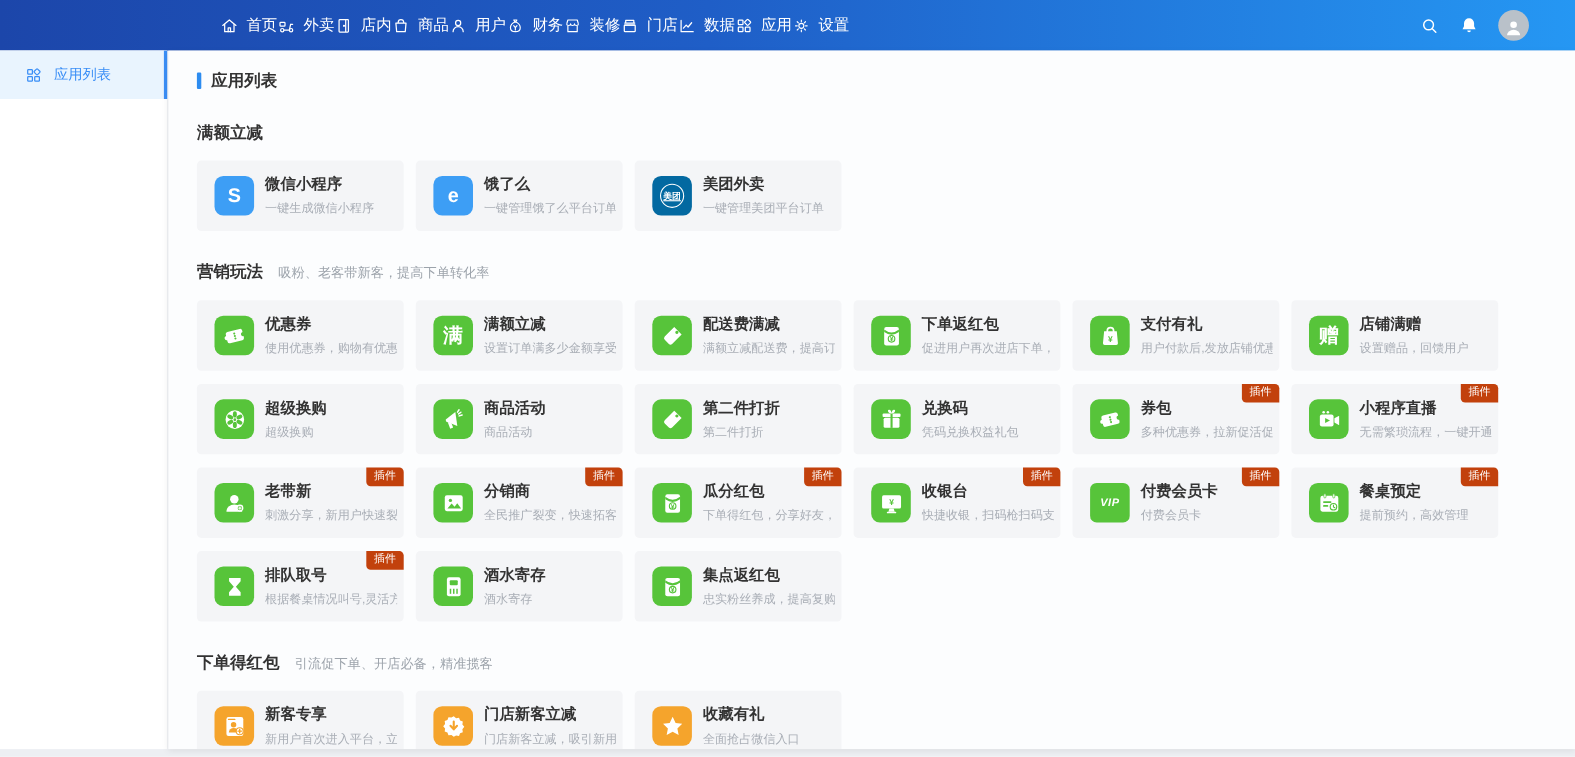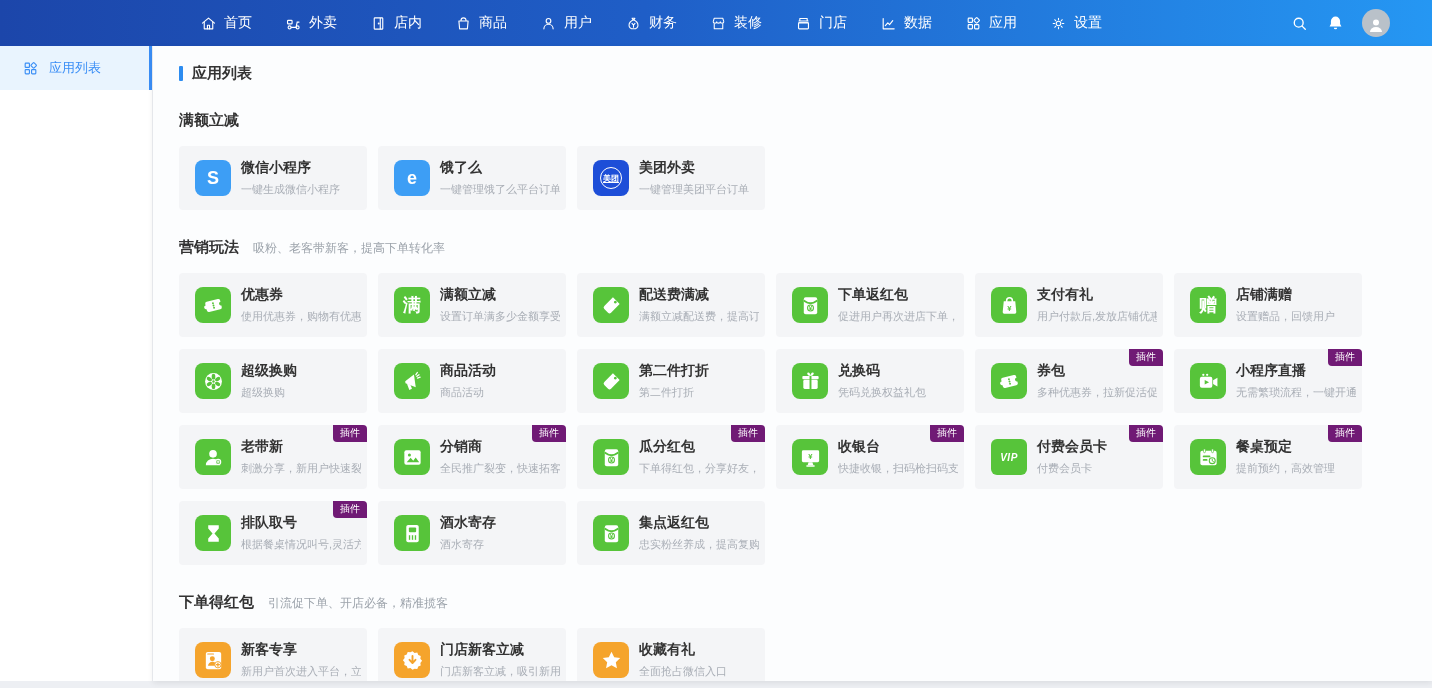--- a/index.html
+++ b/index.html
@@ -7,21 +7,21 @@
     width:1432px;height:688px;overflow:hidden;position:relative;
     background:#edeff3;
     font-family:"Liberation Sans","DejaVu Sans",sans-serif;
     -webkit-font-smoothing:antialiased;
   }
   
   .navbar{
     height:46px;display:flex;align-items:center;color:#fff;
     background:linear-gradient(90deg,#1c46aa 0%,#1f5ec7 45%,#2597f3 100%);
   }
-  .nav-items{display:flex;margin-left:200px;gap:33px}
+  .nav-items{display:flex;margin-left:200px;}
   .nav-item{display:flex;align-items:center;gap:7px;font-size:14px;cursor:pointer;white-space:nowrap}
   .i16{width:17px;height:17px;color:#fff;flex:none}
   .i16 *{vector-effect:non-scaling-stroke}
   .nav-right{margin-left:auto;display:flex;align-items:center;gap:17px;padding-right:42px}
   .i18{width:19px;height:19px;color:#fff}
   .avatar{width:28px;height:28px;border-radius:50%;background:#b9c1c9;display:flex;align-items:center;justify-content:center;overflow:hidden;cursor:pointer}
   .avatar svg{width:20px;height:20px;color:#fff;margin-top:3px}
   
   .sidebar{position:absolute;left:0;top:46px;width:152px;height:635px;background:#fff}
   .side-item{height:44px;display:flex;align-items:center;padding-left:22px;gap:10px;font-size:13px;color:#55606b;cursor:pointer}
@@ -49,21 +49,21 @@
     display:flex;align-items:center;justify-content:center;
   }
   .gicon{width:23px;height:23px;display:block}
   .glyph-1{font-size:18px;font-weight:bold;line-height:1}
   .glyph-vip{font-size:10px;font-weight:800;font-style:italic;letter-spacing:.5px}
   .glyph-circle{width:22px;height:22px;border:1.6px solid #fff;border-radius:50%;display:flex;align-items:center;justify-content:center;font-size:8px;font-weight:bold;box-sizing:border-box}
   .app-text{margin-left:10px;min-width:0;padding-right:6px}
   .app-name{font-size:14px;font-weight:600;color:#333;line-height:1.2;margin-bottom:6px;white-space:nowrap}
   .app-desc{font-size:11px;color:#a9aeb6;white-space:nowrap;overflow:hidden}
   .badge{
-    position:absolute;top:0;right:0;background:#701a75;color:#fff;font-size:10px;line-height:1;
+    position:absolute;top:0;right:0;background:#c2410c;color:#fff;font-size:10px;line-height:1;
     padding:3px 7px 4px;border-radius:0 4px 0 4px;
   }
 </style>
 </head>
 <body>
 
 <svg style="position:absolute;width:0;height:0" aria-hidden="true">
   <defs>
 
     <symbol id="sym-nav-home" viewBox="0 0 24 24">
@@ -392,21 +392,21 @@
     <span class="app-icon" style="background: rgb(61, 158, 245); --ac: #3d9ef5;">
               <span class="glyph-1">e</span>
             </span>
     <div class="app-text">
       <div class="app-name">饿了么</div>
       <div class="app-desc">一键管理饿了么平台订单</div>
     </div>
   </div>
           <div class="card">
 
-    <span class="app-icon" style="background: #1d4ed8; text-decoration: underline; --ac: #3d9ef5;">
+    <span class="app-icon" style="background: #0369a1; text-decoration: underline; --ac: #3d9ef5;">
               <span class="glyph-circle">美团</span>
             </span>
     <div class="app-text">
       <div class="app-name">美团外卖</div>
       <div class="app-desc">一键管理美团平台订单</div>
     </div>
   </div>
         </div>
   </section>
       <section class="app-section">

